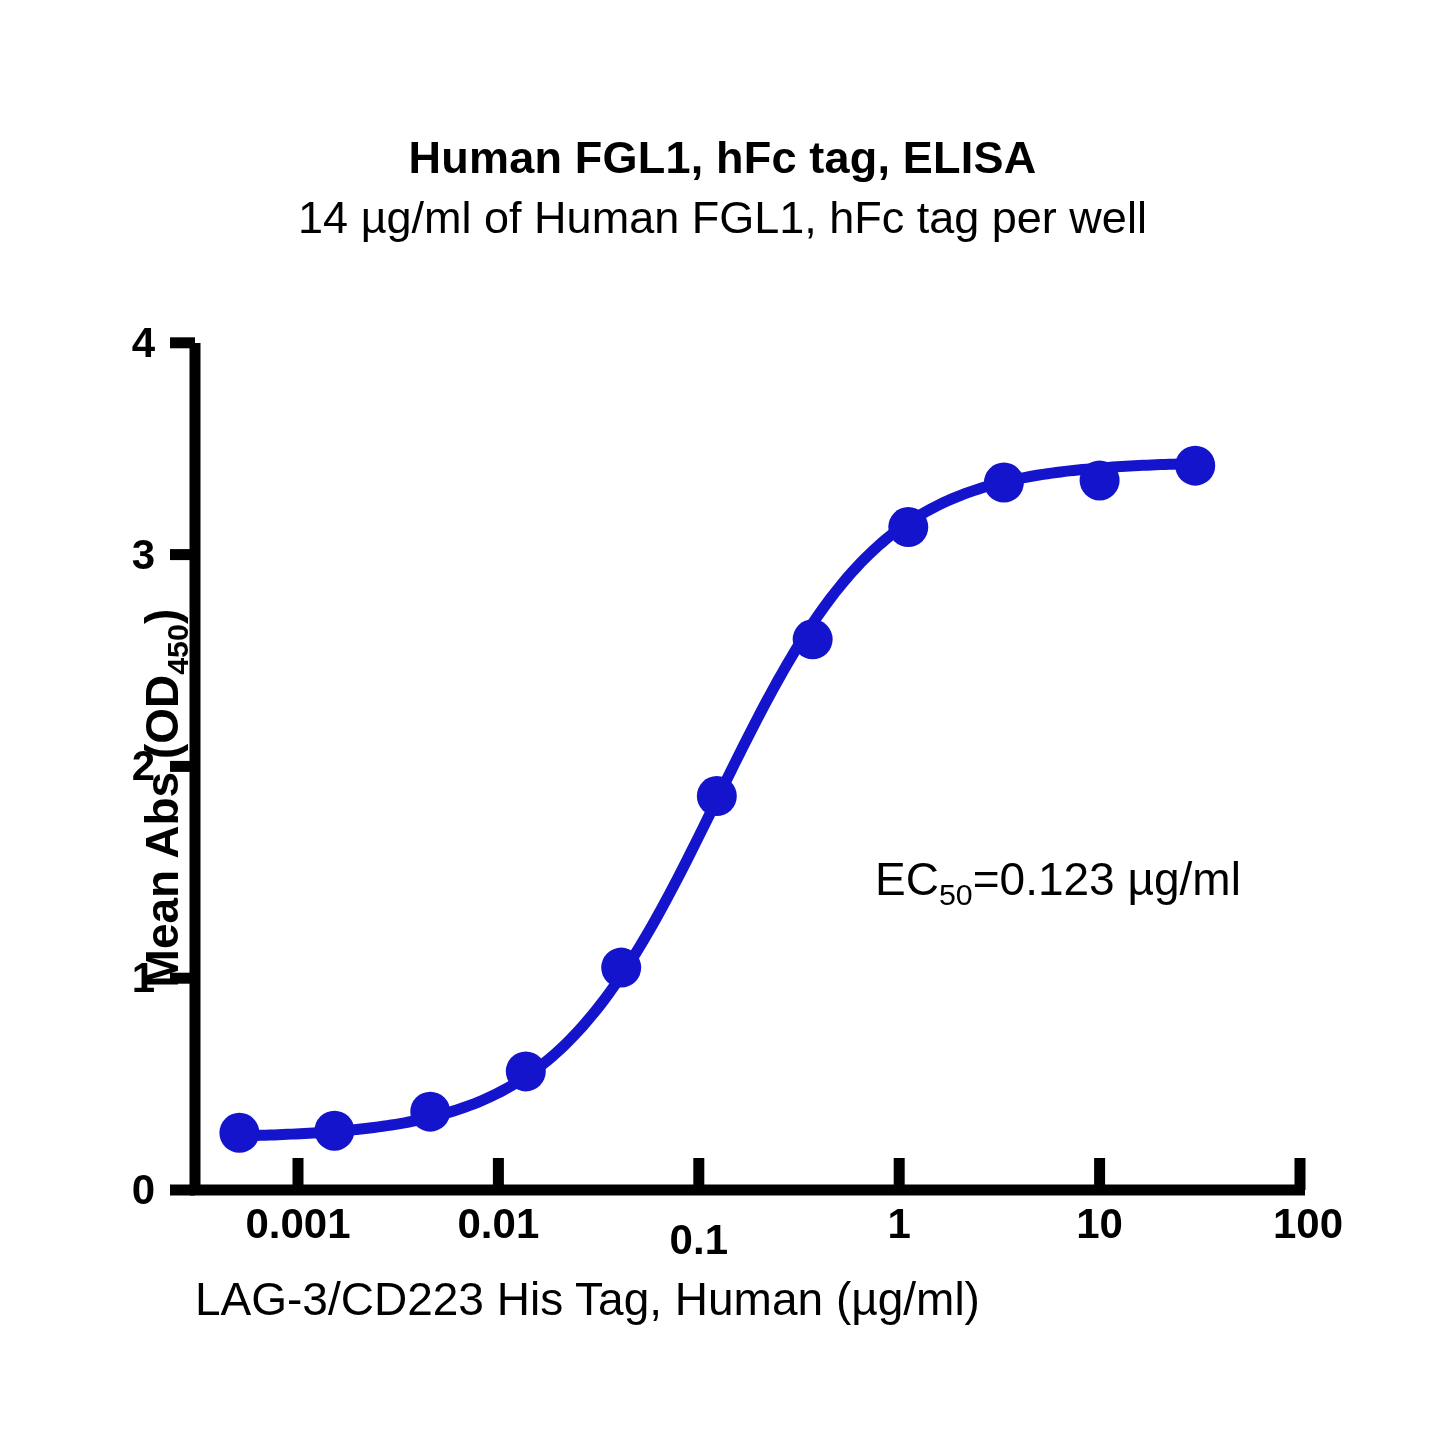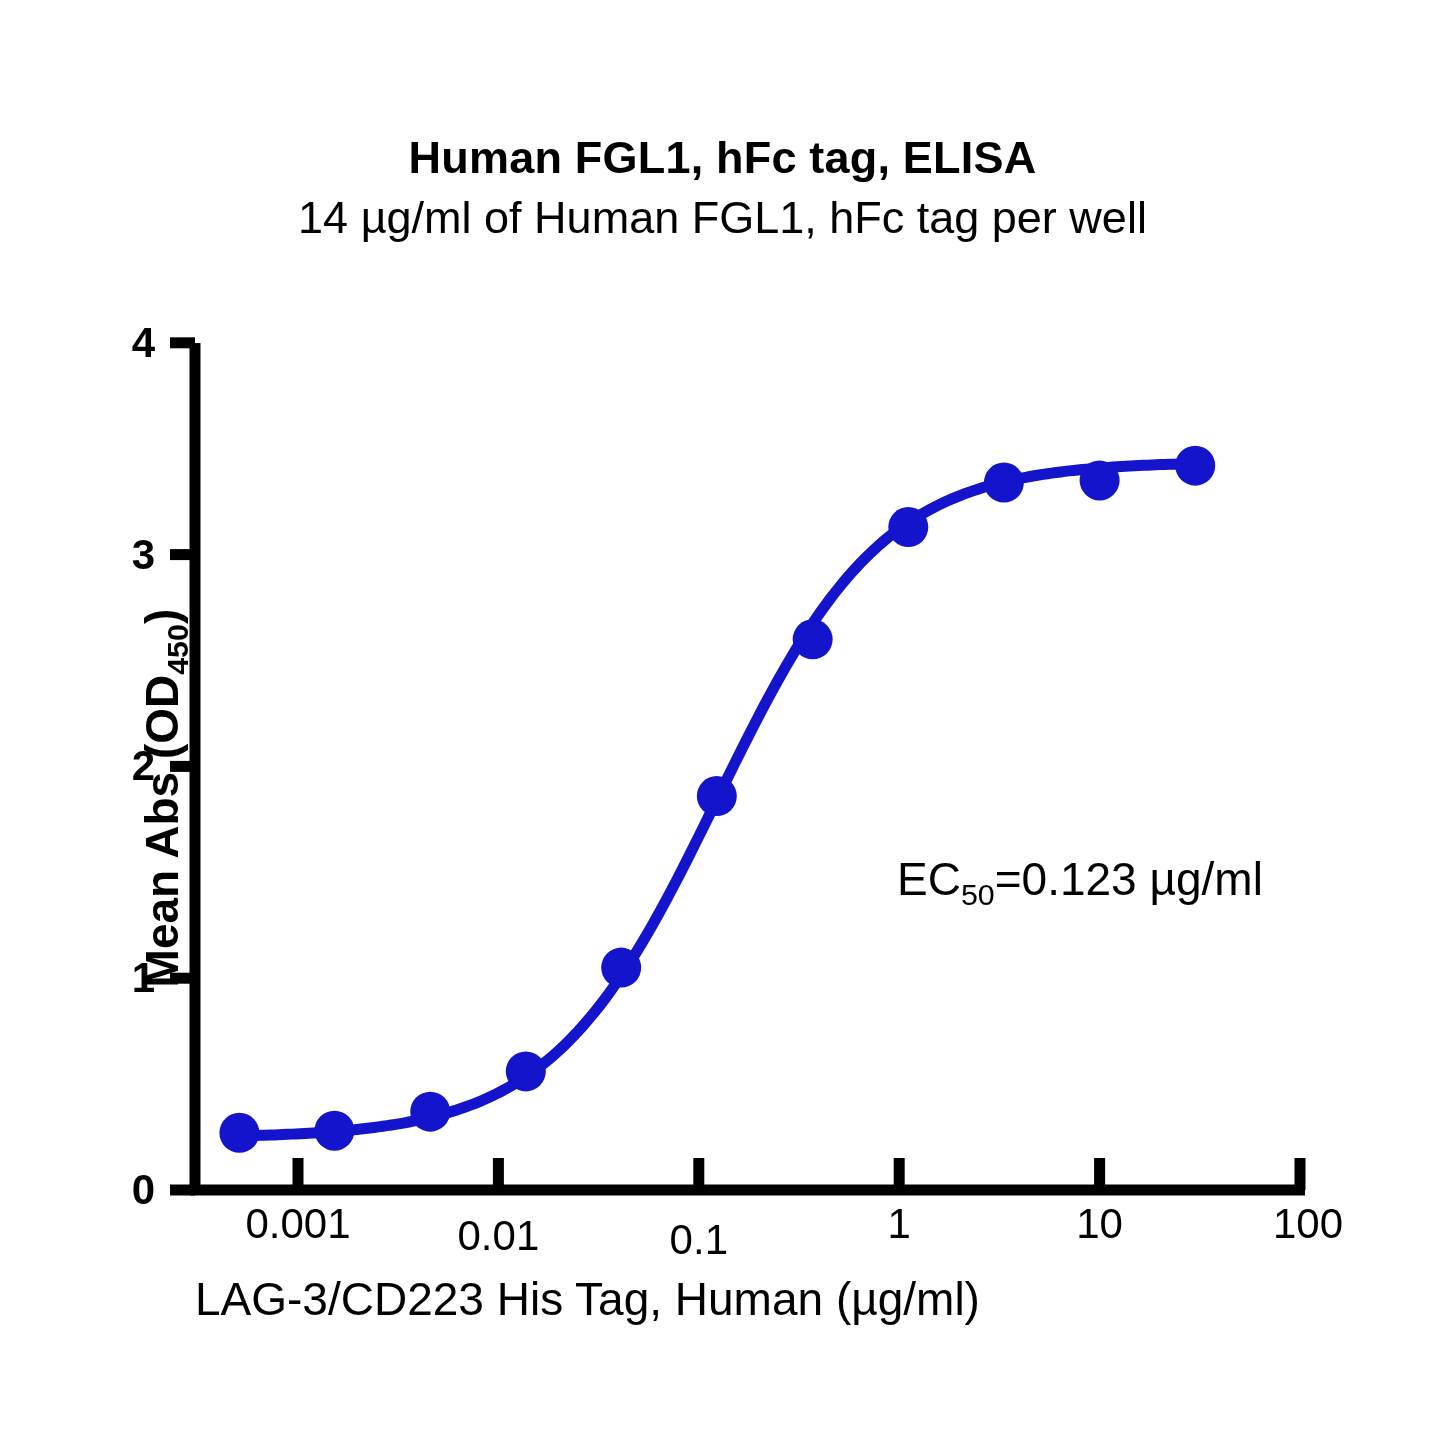--- a/index.html
+++ b/index.html
@@ -69,27 +69,26 @@
     font-weight: normal;
     white-space: nowrap;
   }
   .annotation {
     position: absolute;
     left: 875px;
     top: 852px;
     font-size: 46px;
     font-weight: normal;
     white-space: nowrap;
-    margin-left: 22px;
   }
   .annotation sub { font-size: 0.66em; }
   .tick-label-x {
     position: absolute;
     font-size: 42px;
-    font-weight: normal;
+    font-weight: bold;
     text-align: center;
     white-space: nowrap;
     transform: translateX(-50%);
   }
   .tick-label-y {
     position: absolute;
     font-size: 42px;
     font-weight: bold;
     text-align: right;
     white-space: nowrap;
@@ -137,21 +136,21 @@
           <circle cx="908.28" cy="527.07" r="20" fill="#1414CC"></circle>
           <circle cx="1003.90" cy="482.59" r="20" fill="#1414CC"></circle>
           <circle cx="1099.60" cy="480.47" r="20" fill="#1414CC"></circle>
           <circle cx="1195.22" cy="465.64" r="20" fill="#1414CC"></circle>
         </g>
     </g>
   </svg>
 
   <div id="x-tick-labels">
       <div class="tick-label-x" style="left: 298px; top: 1200px;">0.001</div>
-      <div class="tick-label-x" style="left: 498.4px; top: 1200px; margin-top: 12px;">0.01</div>
+      <div class="tick-label-x" style="left: 498.4px; top: 1200px;">0.01</div>
       <div class="tick-label-x" style="left: 698.8px; top: 1216px;">0.1</div>
       <div class="tick-label-x" style="left: 899.2px; top: 1200px;">1</div>
       <div class="tick-label-x" style="left: 1099.6px; top: 1200px;">10</div>
       <div class="tick-label-x" style="left: 1300px; top: 1200px; margin-left: 8px;">100</div>
     </div>
   <div id="y-tick-labels">
       <div class="tick-label-y" style="left: 95px; width: 60px; top: 1190px;">0</div>
       <div class="tick-label-y" style="left: 95px; width: 60px; top: 978.2px;">1</div>
       <div class="tick-label-y" style="left: 95px; width: 60px; top: 766.4px;">2</div>
       <div class="tick-label-y" style="left: 95px; width: 60px; top: 554.6px;">3</div>

